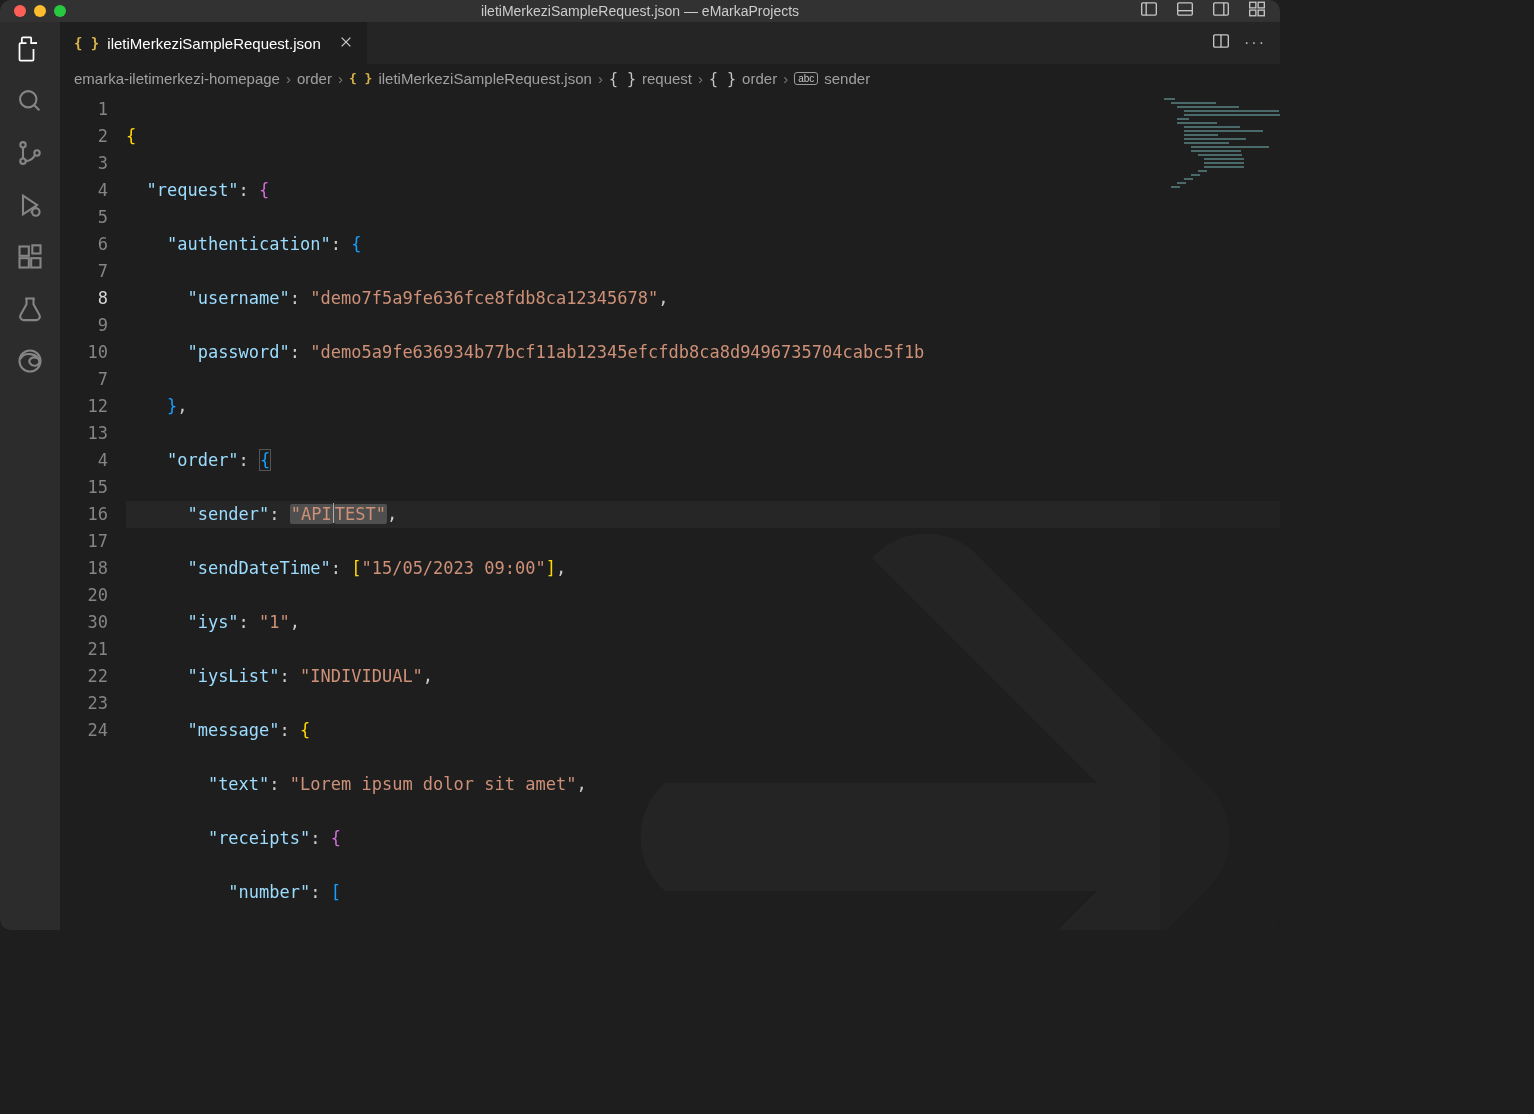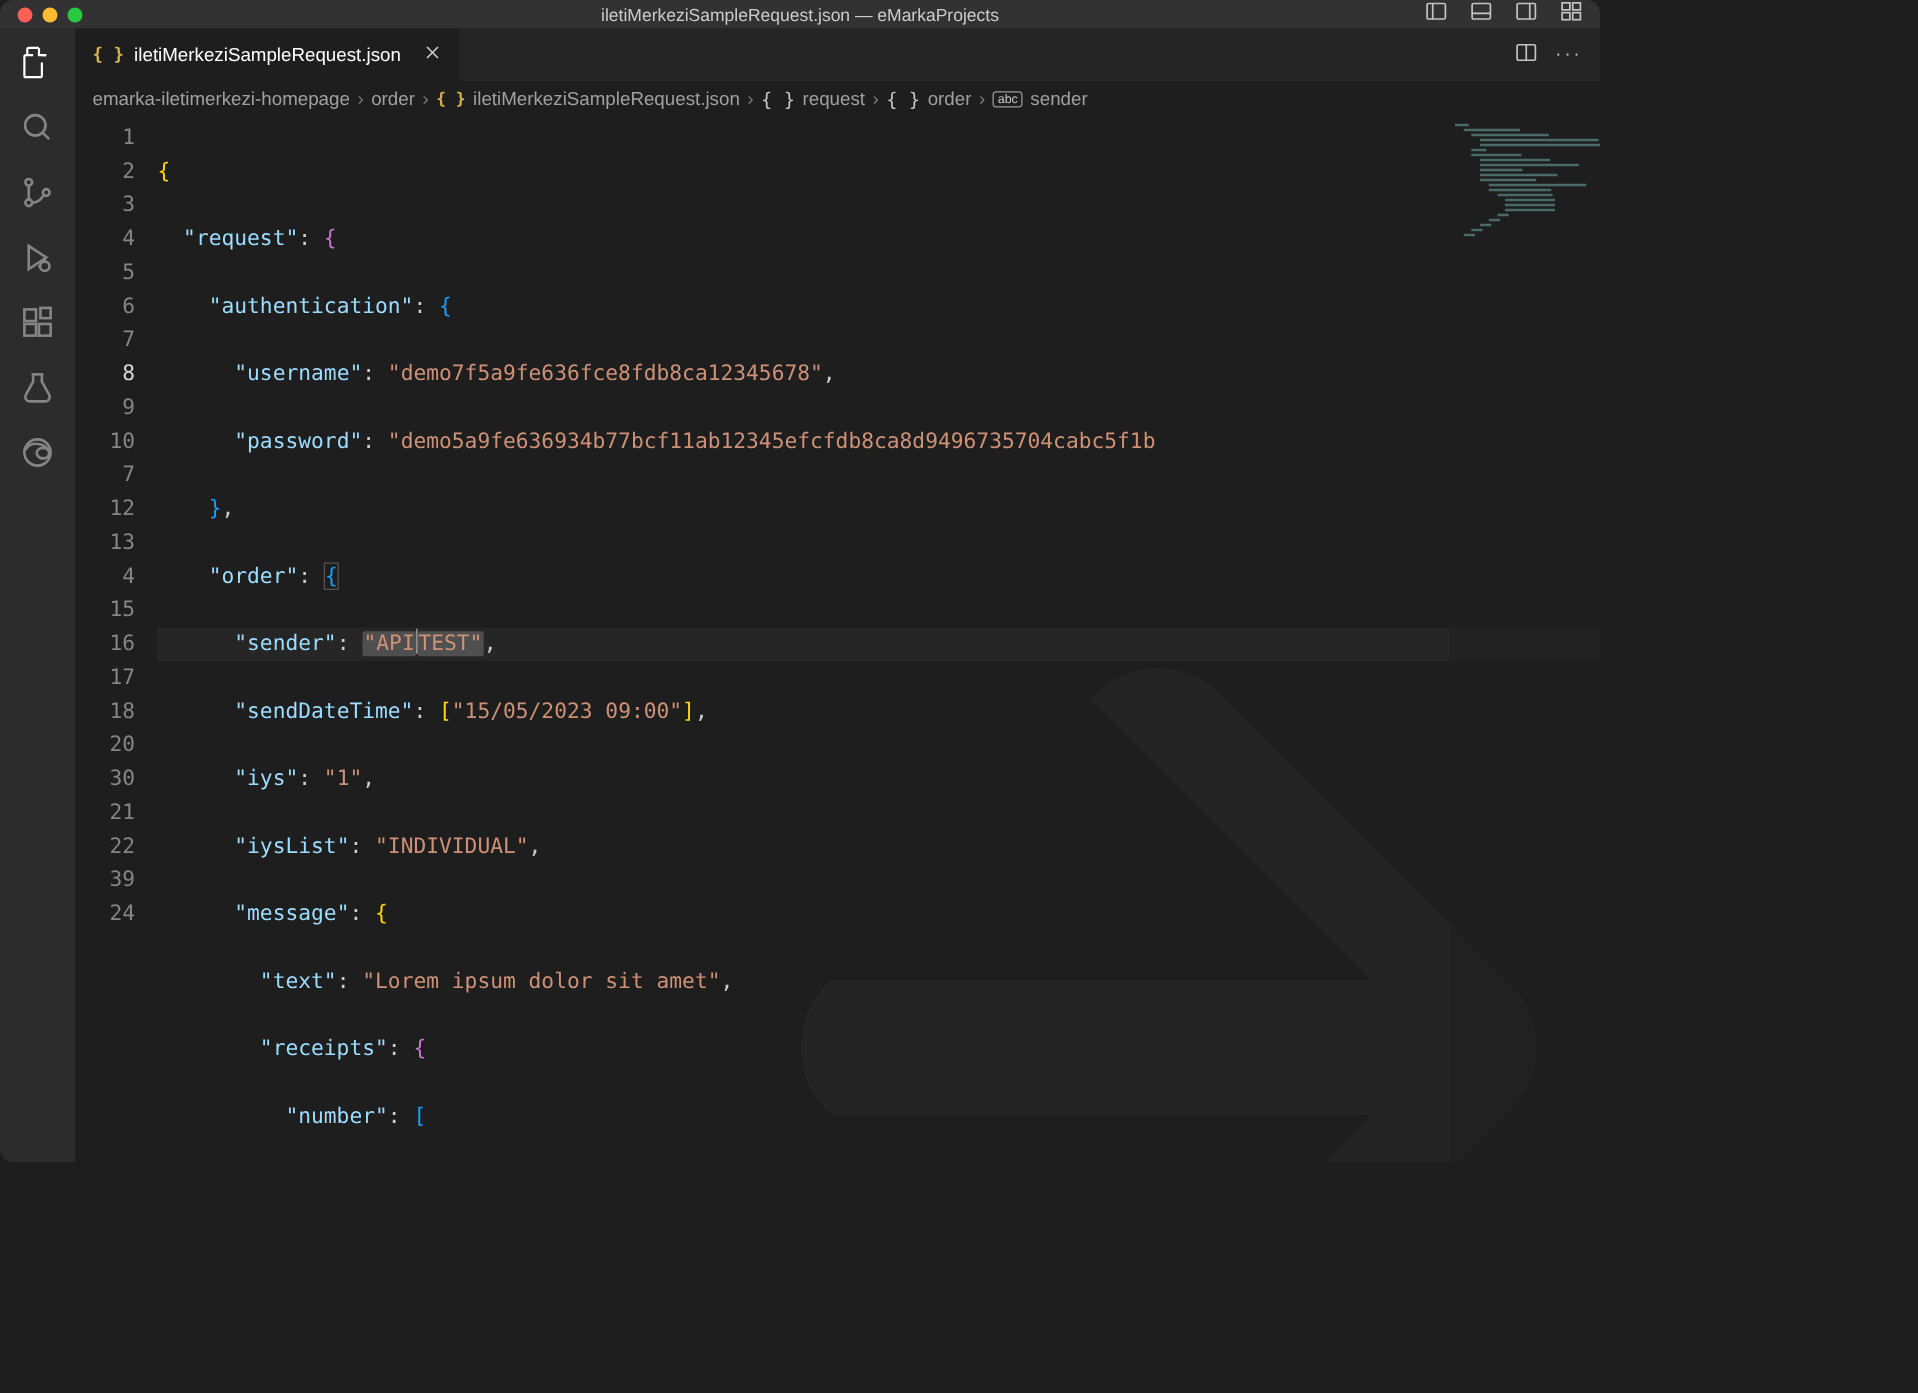--- a/index.html
+++ b/index.html
@@ -352,21 +352,21 @@
           <div class="ln">13</div>
           <div class="ln">4</div>
           <div class="ln">15</div>
           <div class="ln">16</div>
           <div class="ln">17</div>
           <div class="ln">18</div>
           <div class="ln">20</div>
           <div class="ln">30</div>
           <div class="ln">21</div>
           <div class="ln">22</div>
-          <div class="ln">39</div>
+          <div class="ln">23</div>
           <div class="ln">24</div>
         </div>
         <div class="code">
 <div class="line"><span class="tok-bracket1">{</span></div>
 <div class="line">  <span class="tok-key">"request"</span><span class="tok-punc">: </span><span class="tok-brace">{</span></div>
 <div class="line">    <span class="tok-key">"authentication"</span><span class="tok-punc">: </span><span class="tok-bracket3">{</span></div>
 <div class="line">      <span class="tok-key">"username"</span><span class="tok-punc">: </span><span class="tok-string">"demo7f5a9fe636fce8fdb8ca12345678"</span><span class="tok-punc">,</span></div>
 <div class="line">      <span class="tok-key">"password"</span><span class="tok-punc">: </span><span class="tok-string">"demo5a9fe636934b77bcf11ab12345efcfdb8ca8d9496735704cabc5f1b</span></div>
 <div class="line">    <span class="tok-bracket3">}</span><span class="tok-punc">,</span></div>
 <div class="line">    <span class="tok-key">"order"</span><span class="tok-punc">: </span><span class="tok-bracket3" style="border:1px solid #555;">{</span></div>

